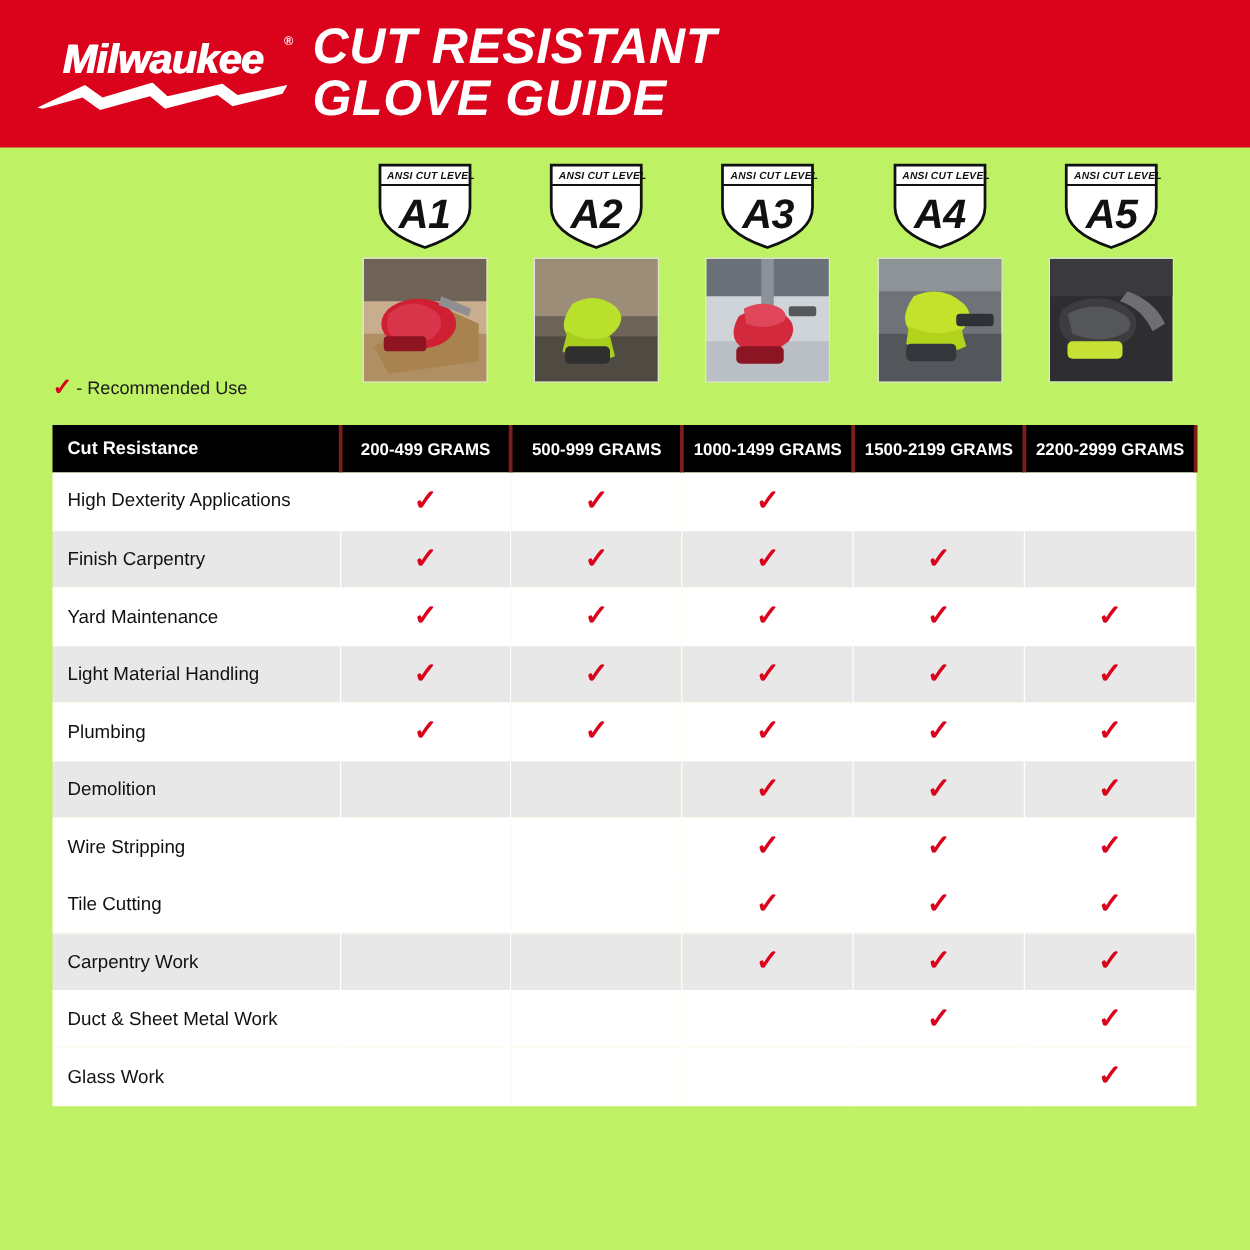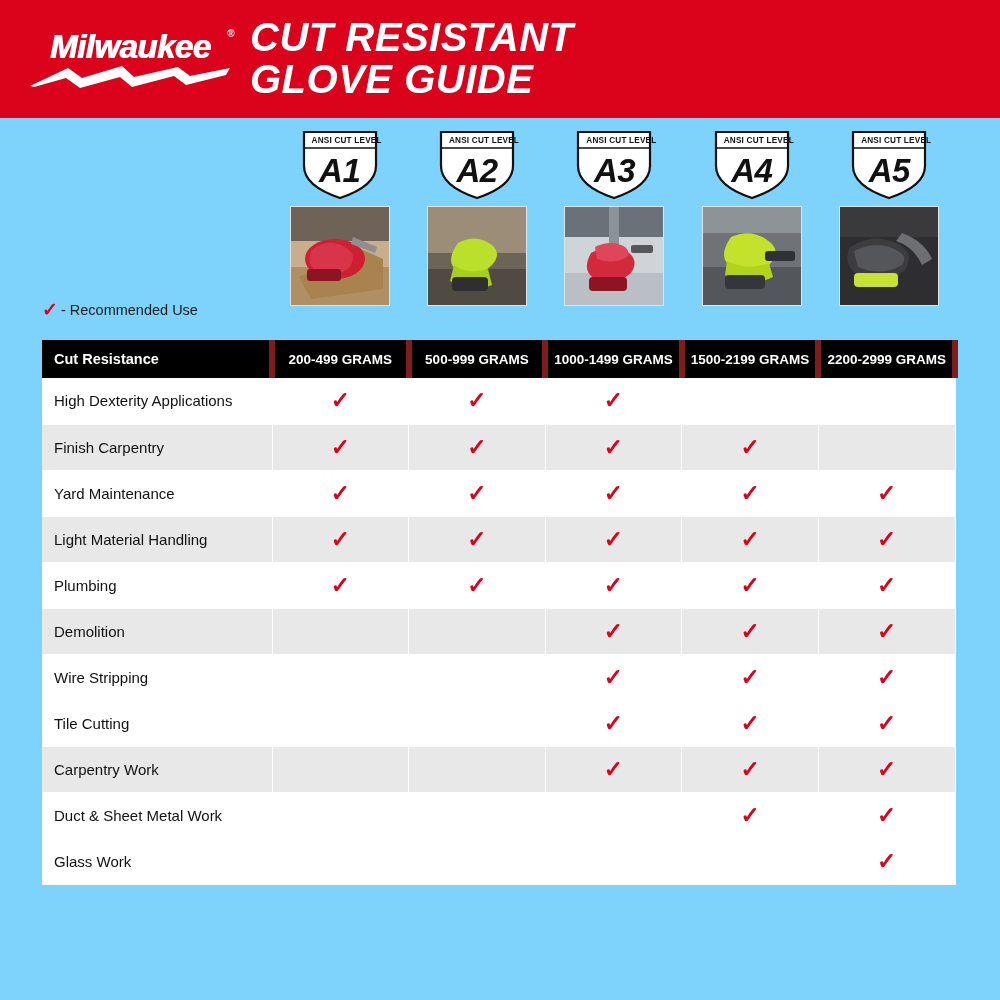--- a/index.html
+++ b/index.html
@@ -6,21 +6,21 @@
   html, body {
     margin: 0; padding: 0;
     width: 1000px; height: 1000px;
     background: #ffffff;
     font-family: "Liberation Sans", sans-serif;
     overflow: hidden;
   }
   #page {
     position: relative;
     width: 1000px; height: 1000px;
-    background: #7dd3fc;
+    background: #bef264;
   }
 
   
   .header {
     position: relative;
     height: 118px;
     background: #db021c;
     display: flex;
     align-items: center;
     overflow: hidden;
@@ -112,26 +112,27 @@
     align-items: center;
   }
   .badge {
     position: relative;
     width: 84px;
     height: 70px;
   }
   .badge svg { display: block; }
   .badge-top {
     position: absolute;
-    top: 6px; left: 0; width: 84px;
-    text-align: right;
+    top: 6px; left: 12px; width: 84px;
+    text-align: left;
     font-size: 8.2px;
     font-weight: bold;
     letter-spacing: 0.2px;
     color: #111;
+    font-style: italic;
   }
   .badge-code {
     position: absolute;
     top: 22px; left: 0; width: 84px;
     text-align: center;
     font-size: 33px;
     font-weight: bold;
     font-style: italic;
     color: #111;
     letter-spacing: -0.5px;
@@ -152,21 +153,21 @@
     width: 916px;
     margin-left: 42px;
     table-layout: fixed;
   }
   thead th {
     background: #000000;
     color: #ffffff;
     height: 38px;
     font-size: 13.5px;
     font-weight: bold;
-    border-right: 6px solid #7f1d1d;
+    border-right: 3px solid #7f1d1d;
     padding: 0;
   }
   thead th.first {
     text-align: left;
     padding-left: 12px;
     font-size: 14.5px;
     width: 230px;
   }
   tbody td {
     height: 46px;

